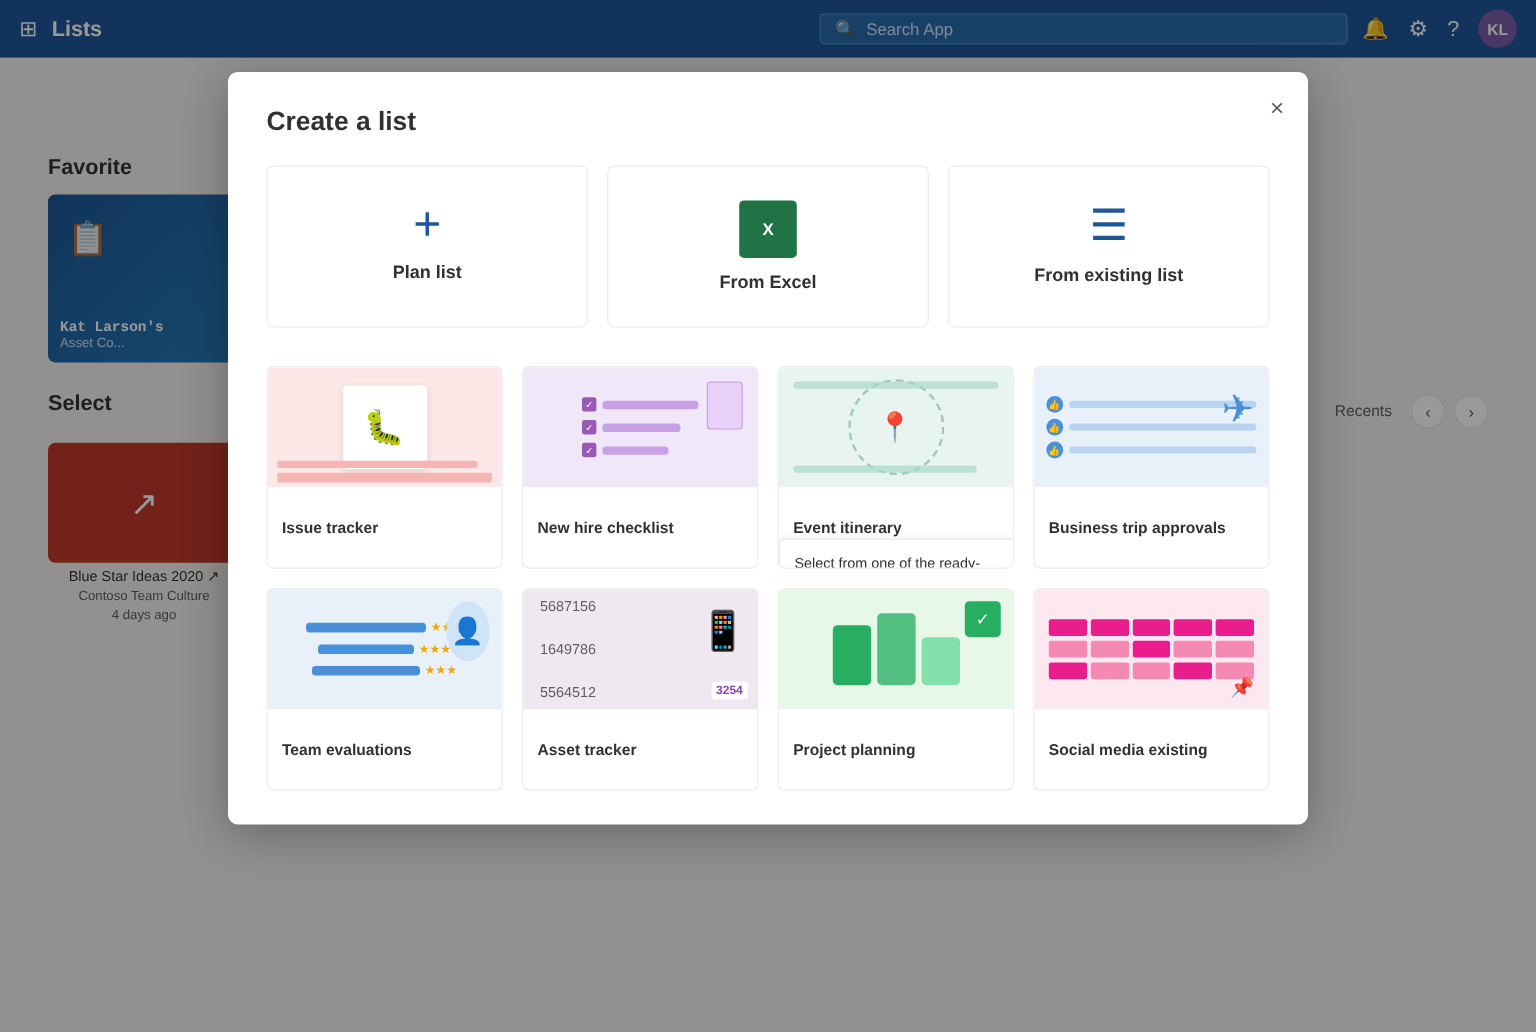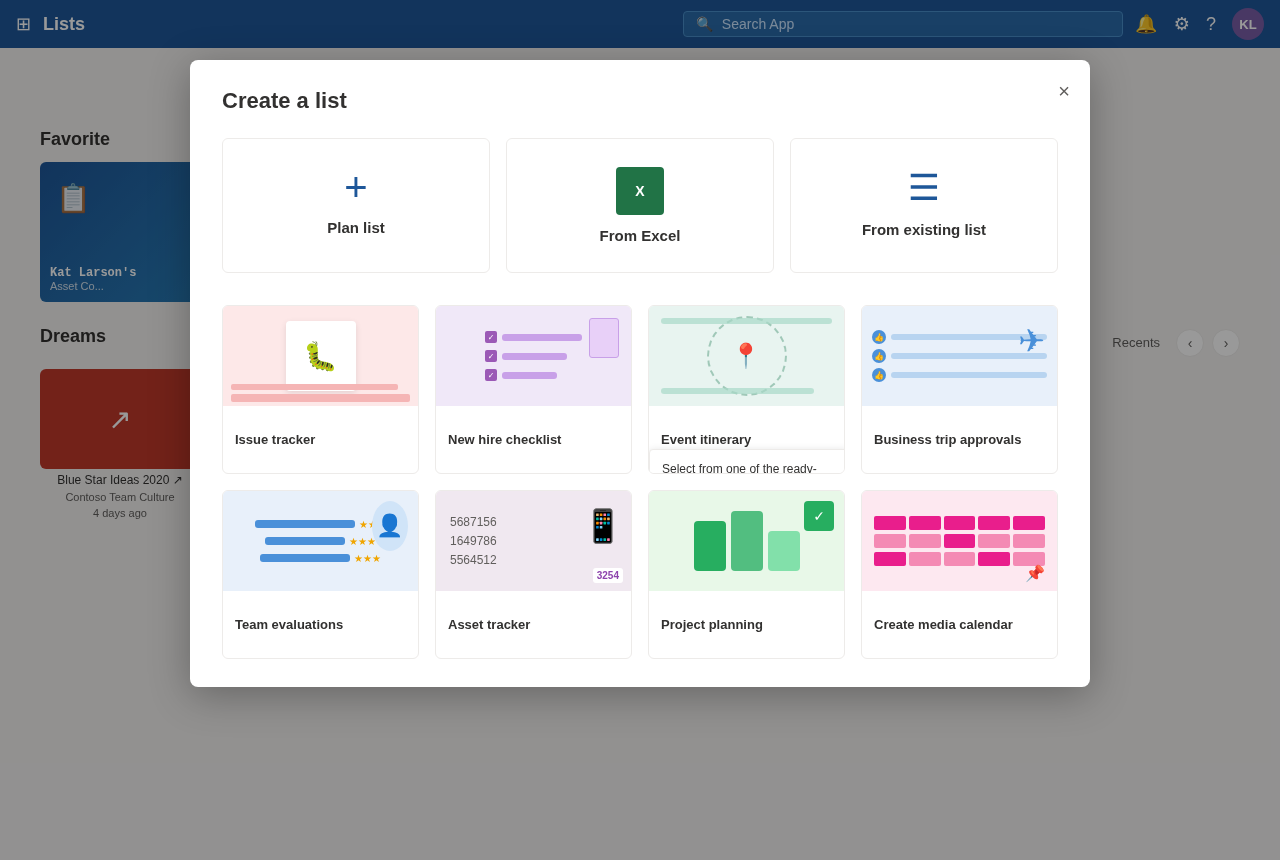--- a/index.html
+++ b/index.html
@@ -204,21 +204,21 @@
         <div style="color:rgba(255,255,255,0.9);font-size:28px;position:absolute;top:20px;left:16px;">📋</div>
         <div class="fav-card-label">Kat Larson's</div>
         <div class="fav-card-sublabel">Asset Co...</div>
       </div>
       <div class="fav-card fav-card-purple">
         <span class="fav-star">★</span>
       </div>
     </div>
 
     <div class="recents-nav">
-      <div class="recents-label">Dreams</div>
+      <div class="recents-label">Select</div>
       <div style="flex:1"></div>
       <span style="font-size:13px;color:#605e5c;margin-right:8px;">Recents</span>
       <div class="nav-arrow">‹</div>
       <div class="nav-arrow">›</div>
     </div>
     <div class="recents-row" style="margin-top:10px;">
       <div class="recent-item">
         <div class="recent-thumb recent-thumb-red">
           <span style="color:white;font-size:28px;">↗</span>
         </div>
@@ -384,21 +384,21 @@
             <span style="color:#f0a500;font-size:10px;">★★★</span>
           </div>
           <div style="position:absolute;right:10px;top:10px;width:36px;height:50px;background:#d0e4f8;border-radius:50%;display:flex;align-items:center;justify-content:center;">
             <span style="font-size:22px;">👤</span>
           </div>
         </div>
         <div class="template-label">Team evaluations</div>
       </div>
 
       <div class="template-card">
-        <div class="template-thumb thumb-asset" style="padding:10px 14px;flex-direction:column;gap:5px;align-items:flex-start;">
+        <div class="template-thumb thumb-asset" style="padding:10px 14px;flex-direction:column;gap:22px;align-items:flex-start;">
           <div style="font-size:12px;color:#605e5c;font-weight:500;">5687156</div>
           <div style="font-size:12px;color:#605e5c;font-weight:400;">1649786</div>
           <div style="font-size:12px;color:#605e5c;font-weight:500;">5564512</div>
           <div style="position:absolute;right:8px;top:16px;font-size:32px;color:#8e44ad;">📱</div>
           <div style="position:absolute;right:8px;bottom:8px;background:white;border-radius:3px;padding:2px 4px;font-size:10px;color:#8e44ad;font-weight:600;">3254</div>
         </div>
         <div class="template-label">Asset tracker</div>
       </div>
 
       <div class="template-card">
@@ -433,18 +433,18 @@
           </div>
           <div style="display:grid;grid-template-columns:repeat(5,1fr);gap:3px;width:100%;">
             <div style="height:14px;background:#e91e8c;border-radius:2px;"></div>
             <div style="height:14px;background:#f48ab4;border-radius:2px;"></div>
             <div style="height:14px;background:#f48ab4;border-radius:2px;"></div>
             <div style="height:14px;background:#e91e8c;border-radius:2px;"></div>
             <div style="height:14px;background:#f48ab4;border-radius:2px;"></div>
           </div>
           <div style="position:absolute;bottom:8px;right:12px;font-size:16px;color:#e91e8c;">📌</div>
         </div>
-        <div class="template-label">Create media calendar</div>
+        <div class="template-label">Social media existing</div>
       </div>
 
     </div>
   </div>
 </div>
 
 </body></html>

